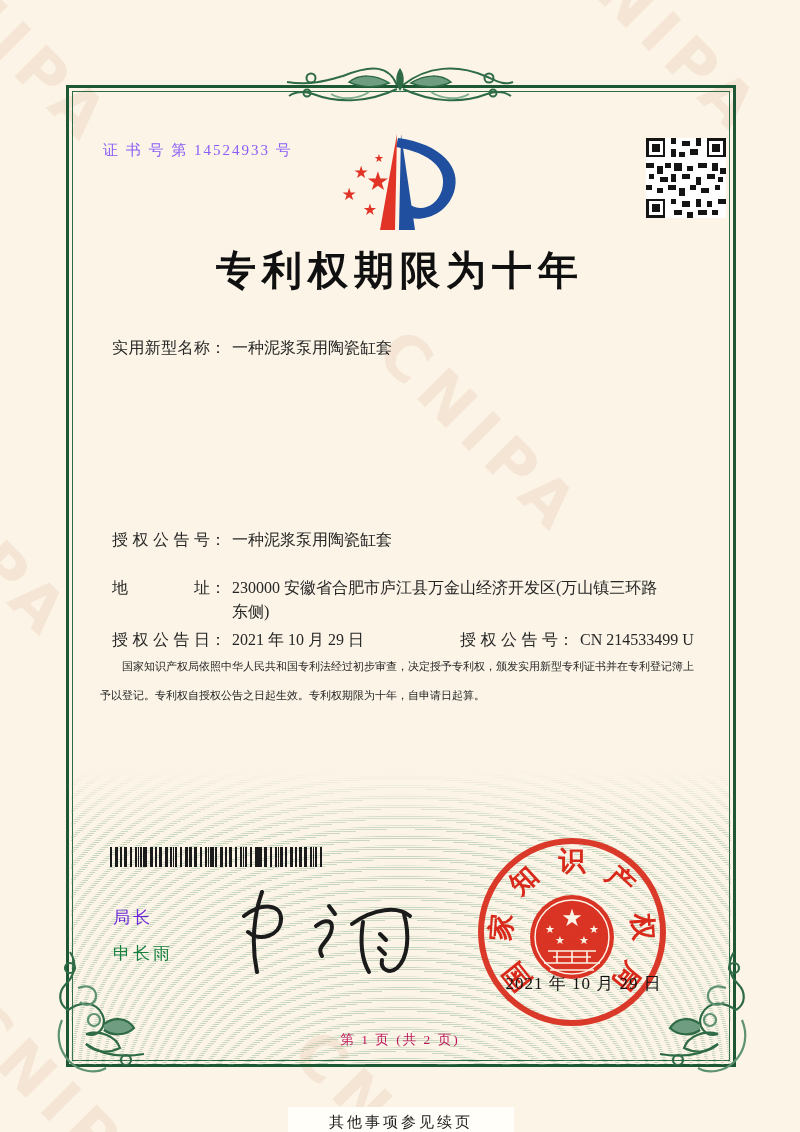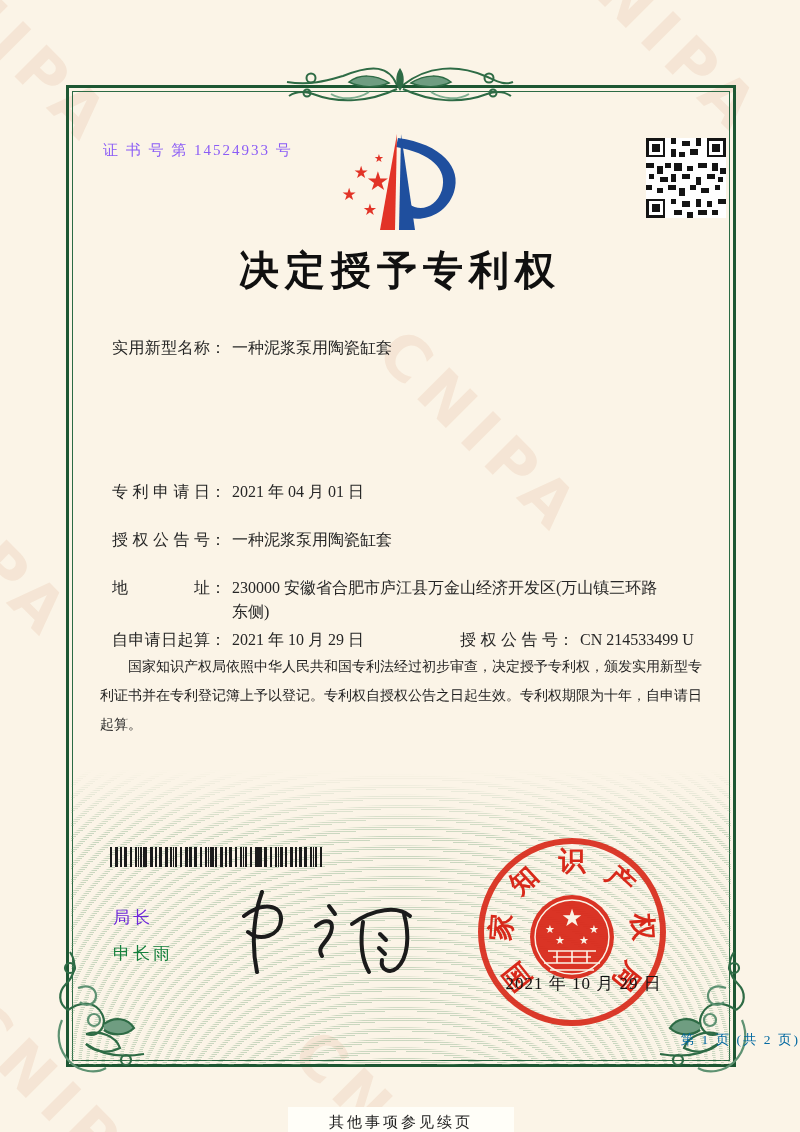--- a/index.html
+++ b/index.html
@@ -36,38 +36,38 @@
   .qr{position:absolute;left:646px;top:138px;width:80px;height:80px;}
   .title{
     position:absolute;left:0;top:243px;width:100%;text-align:center;
     font-size:40px;font-weight:bold;letter-spacing:6px;color:#101010;
   }
   .row{position:absolute;left:112px;font-size:16px;line-height:24px;white-space:nowrap;}
   .lbl{display:inline-block;width:98px;text-align:justify;text-align-last:justify;vertical-align:top;}
   .val{margin-left:6px;}
   .val.wrap{display:inline-block;white-space:normal;width:440px;vertical-align:top;}
   .col2{position:absolute;left:348px;top:0;}
-  .paras{position:absolute;left:100px;top:652px;width:604px;font-size:14px;line-height:29px;color:#1f1f1f;}
+  .paras{position:absolute;left:100px;top:652px;width:604px;font-size:11px;line-height:29px;color:#1f1f1f;}
   .paras p{margin:0;text-indent:2em;}
   .barcode{
     position:absolute;left:110px;top:847px;width:212px;height:20px;
     background-image:
       repeating-linear-gradient(90deg,#1b1b1b 0 2px,transparent 2px 5px),
       repeating-linear-gradient(90deg,#1b1b1b 0 1px,transparent 1px 7px),
       repeating-linear-gradient(90deg,transparent 0 10px,#1b1b1b 10px 12px,transparent 12px 23px);
   }
   .sig-title{position:absolute;left:113px;top:906px;font-size:17px;letter-spacing:3px;color:#6d28d9;}
   .sig-name{position:absolute;left:113px;top:942px;font-size:17px;letter-spacing:3px;color:#15803d;}
   .signature{position:absolute;left:232px;top:882px;}
   .seal{position:absolute;left:474px;top:834px;width:196px;height:196px;}
   .seal-date{
     position:absolute;left:496px;top:972px;width:175px;text-align:center;
     font-size:17px;color:#121212;letter-spacing:1px;white-space:nowrap;z-index:6;
   }
-  .pagenum{position:absolute;left:0;top:1031px;width:100%;text-align:right;font-size:13.5px;color:#0369a1;letter-spacing:2px;}
+  .pagenum{position:absolute;left:0;top:1031px;width:100%;text-align:center;font-size:13.5px;color:#be185d;letter-spacing:2px;}
   .note{
     position:absolute;left:288px;top:1075px;width:226px;height:30px;line-height:30px;
     background:#fffef8;text-align:center;font-size:15px;letter-spacing:3px;color:#1d1d1d;z-index:6;margin-top:32px;
   }
   .orn{position:absolute;z-index:4;}
   .orn-top{left:281px;top:56px;}
   .orn-bl{left:48px;top:950px;}
   .orn-br{left:652px;top:950px;transform:scaleX(-1);}
 </style>
 </head>
@@ -197,36 +197,33 @@
           <rect x="18" y="22" width="2" height="3"></rect>
         <rect x="22" y="23" width="2" height="2"></rect>
           <rect x="26" y="22" width="3" height="2"></rect>
         <rect x="10" y="26" width="3" height="2"></rect>
           <rect x="15" y="27" width="2" height="2"></rect>
           <rect x="19" y="26" width="3" height="2"></rect>
           <rect x="24" y="26" width="2" height="2"></rect>
       </g>
     </svg>
 
-    <div class="title">决定授予专利权</div>
+    <div class="title">专利权期限为十年</div>
 
     <div class="row" style="top:336px">
       <span class="lbl">实用新型名称</span><span>：</span><span class="val">一种泥浆泵用陶瓷缸套</span>
     </div>
-    <div class="row" style="top:480px">
-      <span class="lbl">专利申请日</span><span>：</span><span class="val">2021 年 04 月 01 日</span>
-    </div>
     <div class="row" style="top:528px">
       <span class="lbl">授权公告号</span><span>：</span><span class="val">一种泥浆泵用陶瓷缸套</span>
     </div>
     <div class="row" style="top:576px">
       <span class="lbl">地址</span><span>：</span><span class="val wrap">230000 安徽省合肥市庐江县万金山经济开发区(万山镇三环路东侧)</span>
     </div>
     <div class="row" style="top:628px">
-      <span class="lbl">自申请日起算</span><span>：</span><span class="val">2021 年 10 月 29 日</span>
+      <span class="lbl">授权公告日</span><span>：</span><span class="val">2021 年 10 月 29 日</span>
       <span class="col2">
         <span class="lbl">授权公告号</span><span>：</span><span class="val">CN 214533499 U</span>
       </span>
     </div>
 
     <div class="paras">
       <p>国家知识产权局依照中华人民共和国专利法经过初步审查，决定授予专利权，颁发实用新型专利证书并在专利登记簿上予以登记。专利权自授权公告之日起生效。专利权期限为十年，自申请日起算。</p>
     </div>
 
     <div class="barcode"></div>

